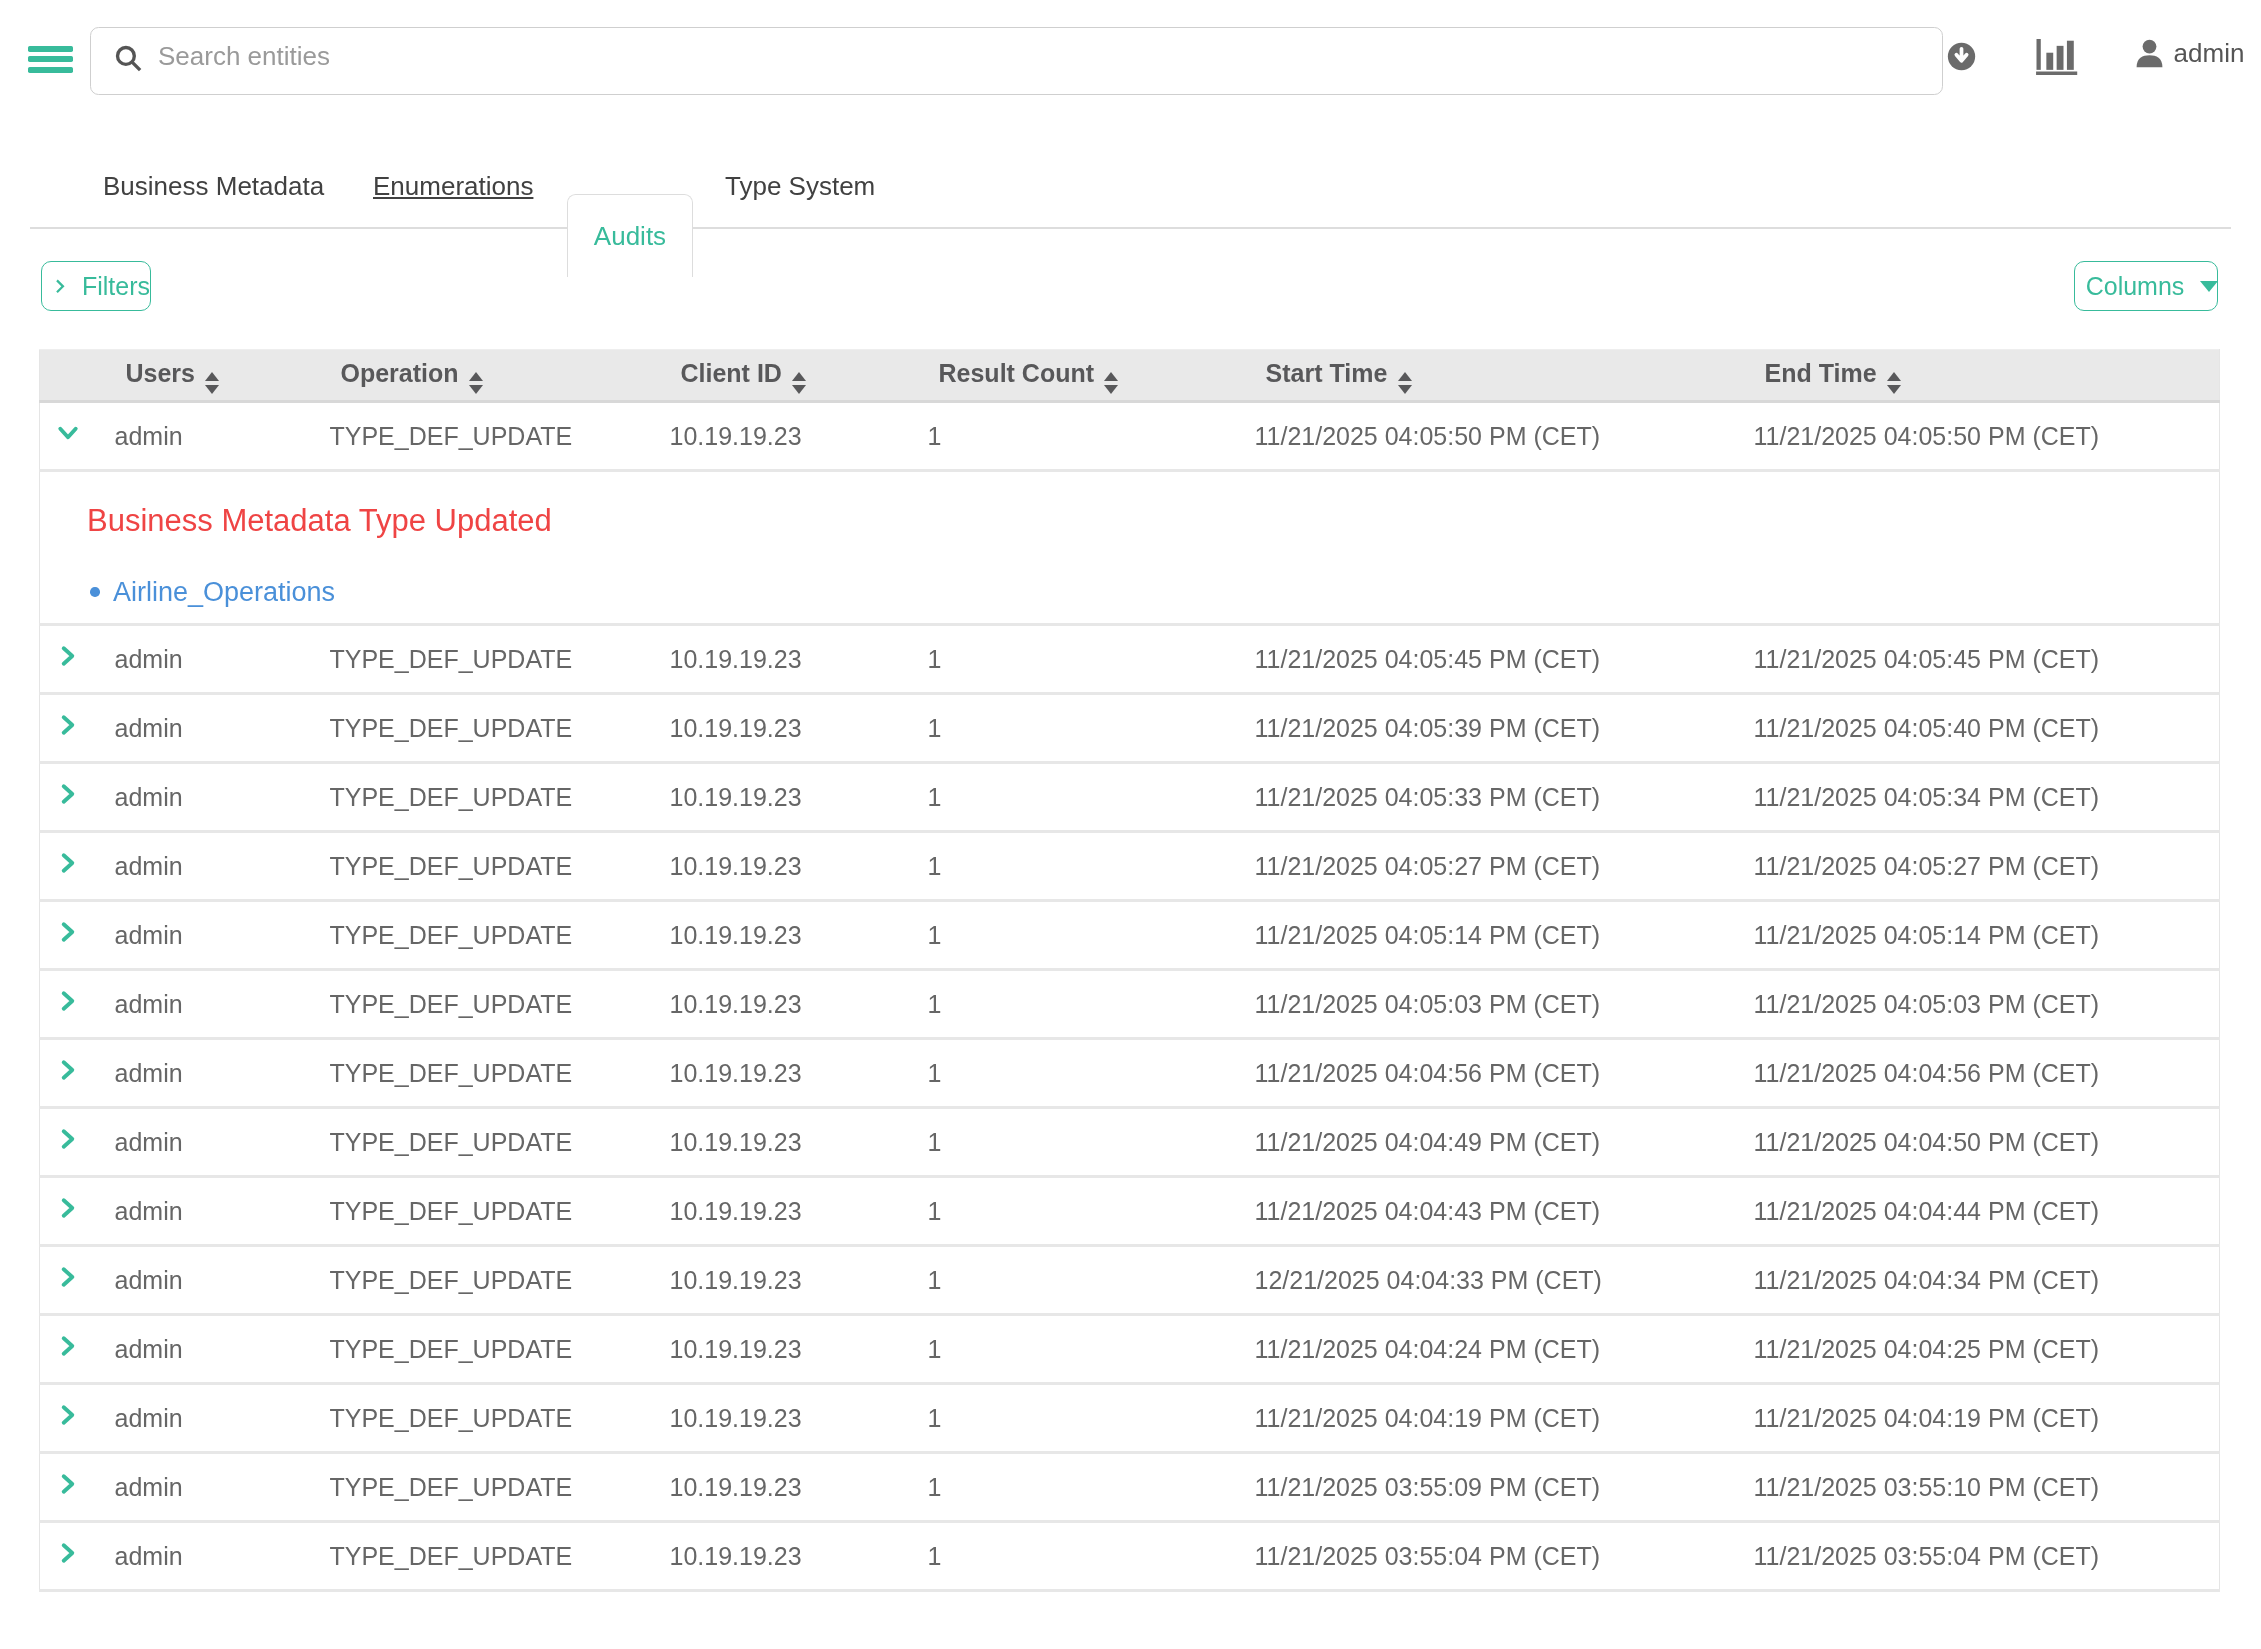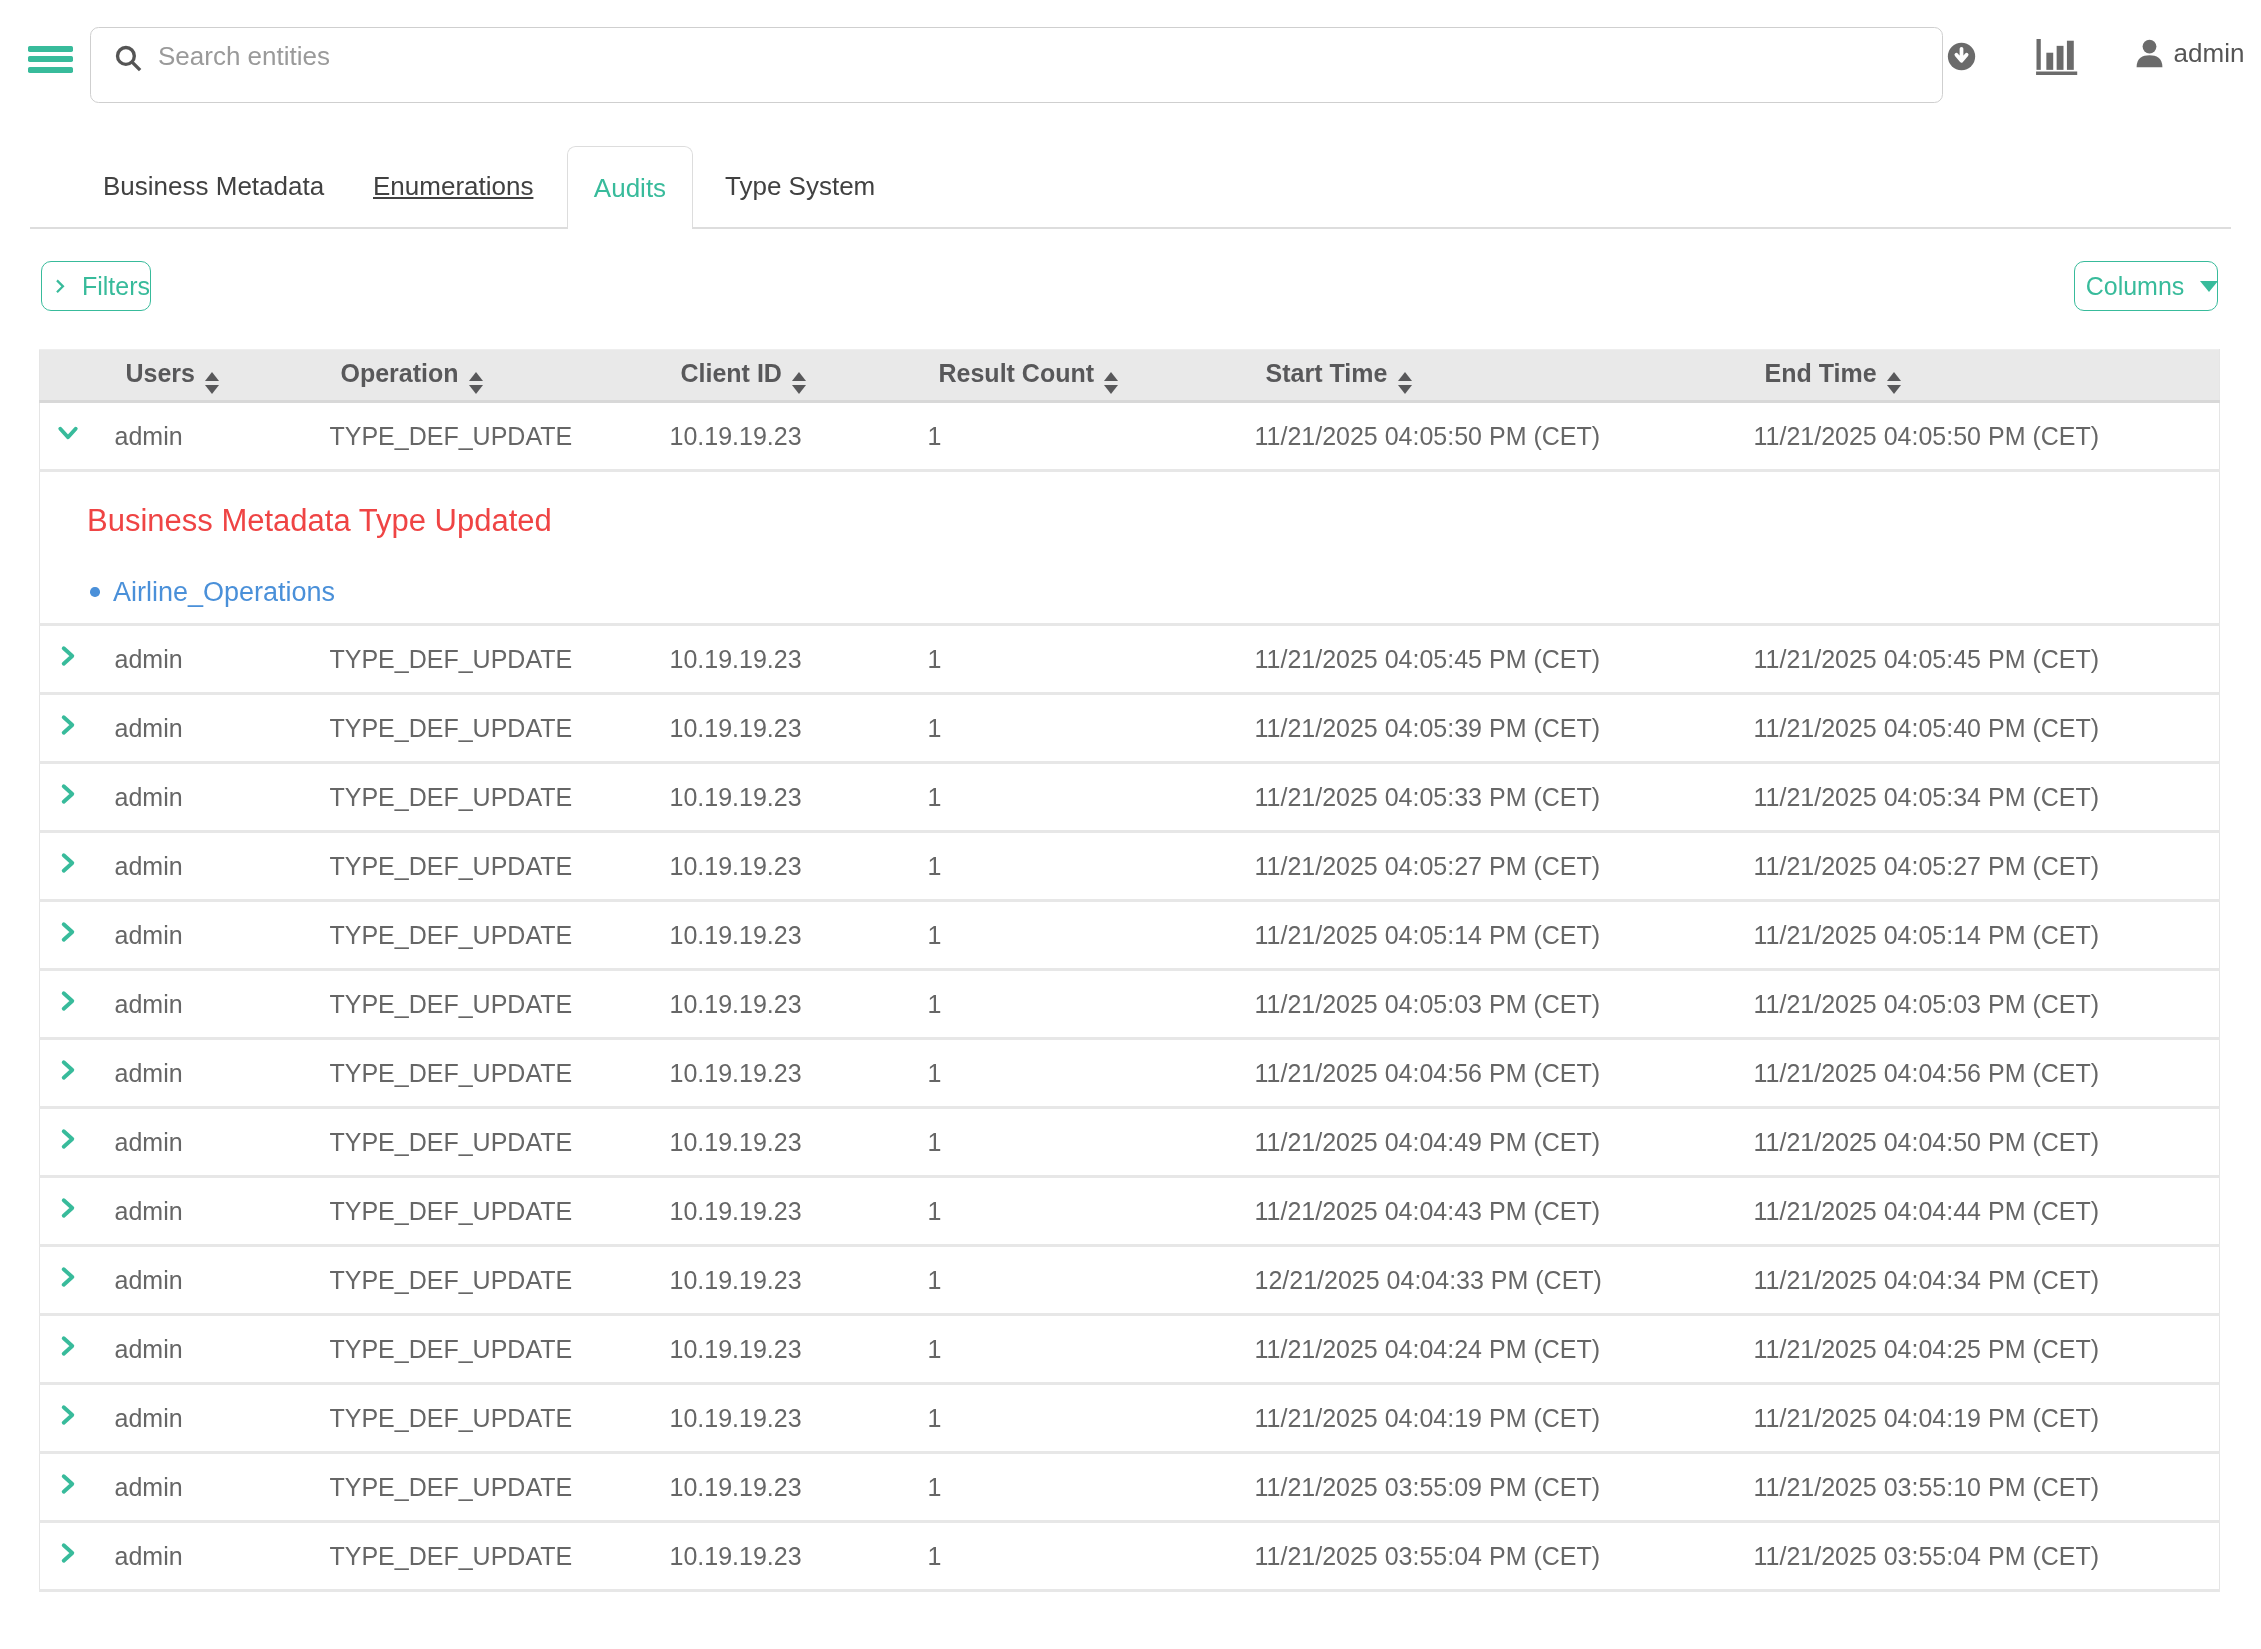--- a/index.html
+++ b/index.html
@@ -15,21 +15,21 @@
     --accent: #38bb9b;
     --link: #4a90d9;
     --icon-gray: #6b6b6b;
   }
 
   
   .topbar { position: absolute; top: 0; left: 0; width: 2261px; height: 114px; background: #fff; }
   .menu-btn { position: absolute; left: 28px; top: 46px; width: 45px; height: 26px; cursor: pointer; }
   .menu-btn .bar { display: block; width: 45px; height: 6px; background: var(--accent); border-radius: 1.7px; margin-bottom: 4.3px; }
   .search-wrap {
-    position: absolute; left: 90px; top: 27px; width: 1853px; height: 76px;
+    position: absolute; left: 90px; top: 27px; width: 1853px; height: 68px;
     border: 1.7px solid #cfcfcf; border-radius: 8.6px; background: #fff;
   }
   .search-wrap svg { position: absolute; left: 22.4px; top: 14.6px; }
   .search-input {
     position: absolute; left: 67px; top: 1.7px; width: 1765px; height: 53px;
     border: none; outline: none; font-size: 26px; color: #555;
     font-family: "Liberation Sans", sans-serif; background: transparent;
   }
   .search-input::placeholder { color: #9a9a9a; }
   .top-icon { position: absolute; cursor: pointer; }
@@ -41,21 +41,21 @@
   
   .tabs { position: absolute; left: 0; top: 146px; width: 2261px; height: 83px; }
   .tabs .underline { position: absolute; left: 30px; right: 30px; bottom: 0; height: 1.7px; background: #ddd; }
   .tab { position: absolute; top: 0; height: 81px; display: flex; align-items: center; font-size: 26px; color: #414141; cursor: pointer; white-space: nowrap; }
   .tab-bm { left: 103px; }
   .tab-enum { left: 373px; text-decoration: underline; }
   .tab-ts { left: 725px; }
   .tab-active {
     left: 567px; width: 126px; height: 83px; justify-content: center;
     background: #fff; border: 1.7px solid #ddd; border-bottom: none;
-    border-radius: 8.6px 8.6px 0 0; color: var(--accent); z-index: 2;
+    border-radius: 8.6px 8.6px 0 0; color: var(--accent); z-index: 2; margin-top: 48px;
   }
 
   
   .btn-outline {
     position: absolute; height: 50px; border: 1.7px solid var(--accent); border-radius: 10px;
     color: var(--accent); font-size: 25px; background: #fff;
     display: flex; align-items: center; justify-content: center; gap: 16px; cursor: pointer;
     font-family: "Liberation Sans", sans-serif;
     padding-left: 12px;
   }

